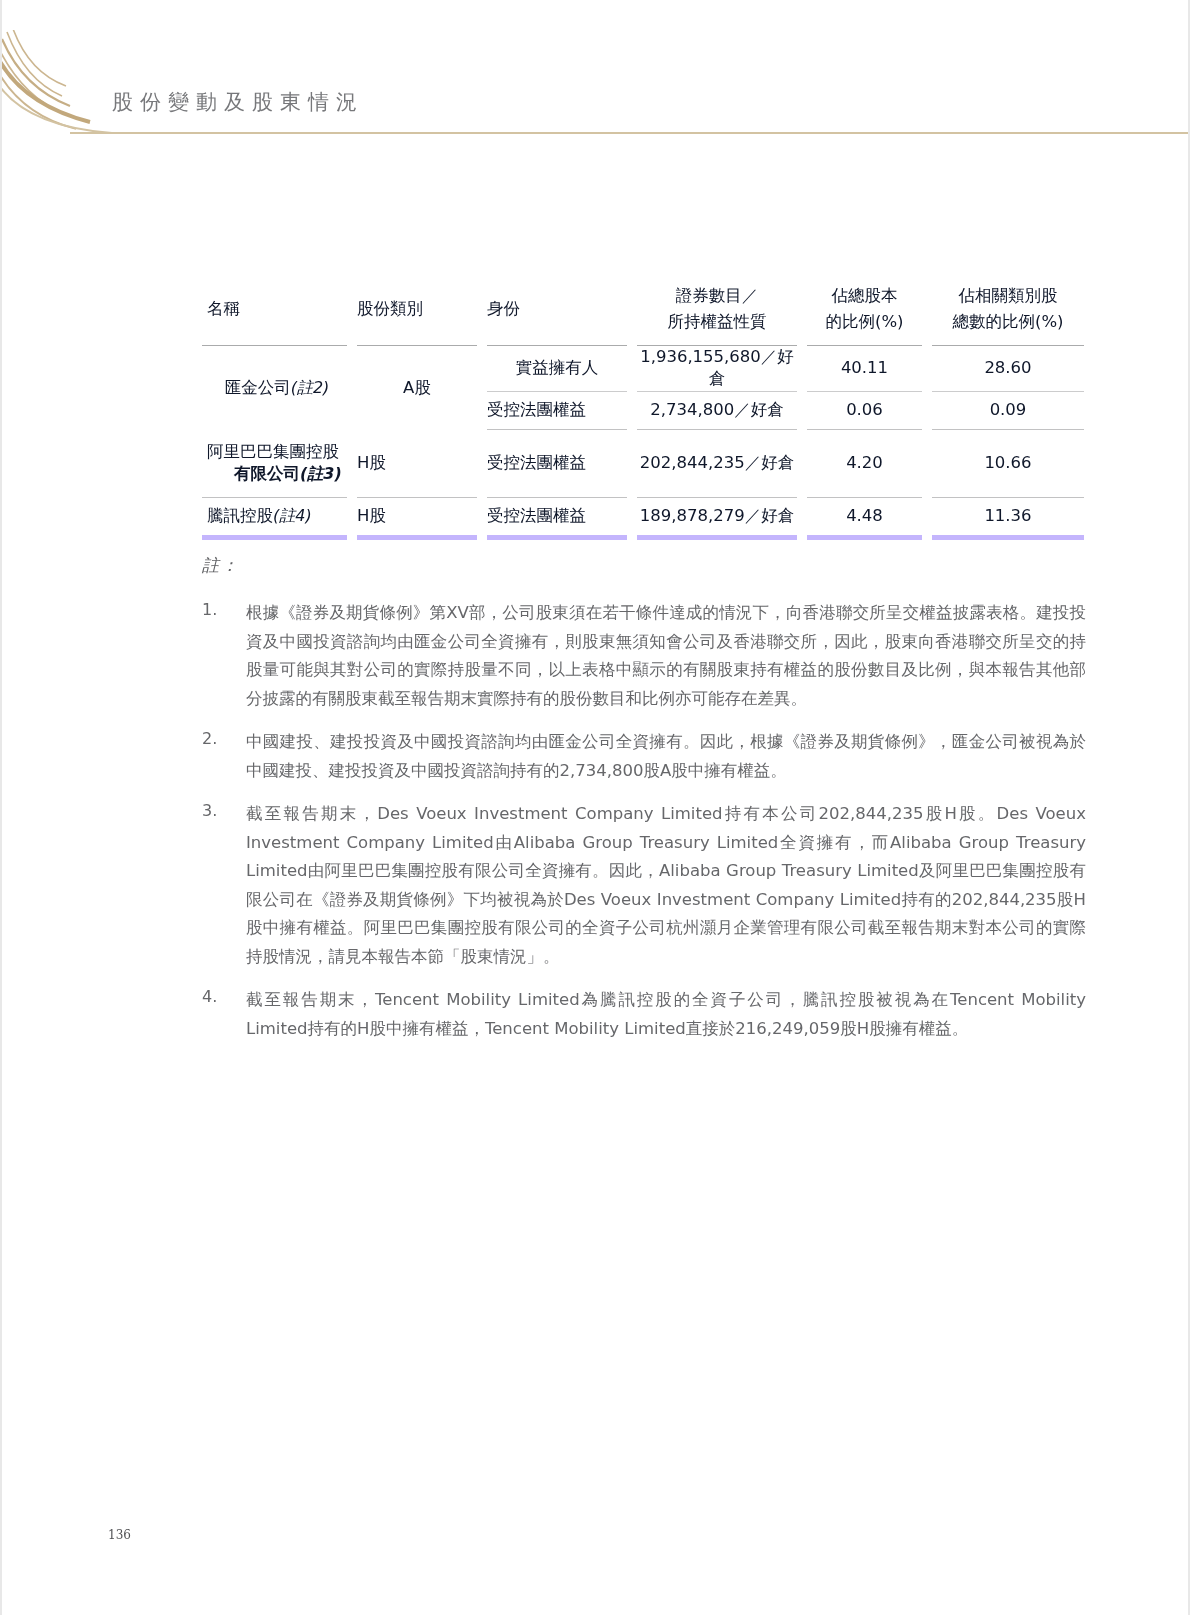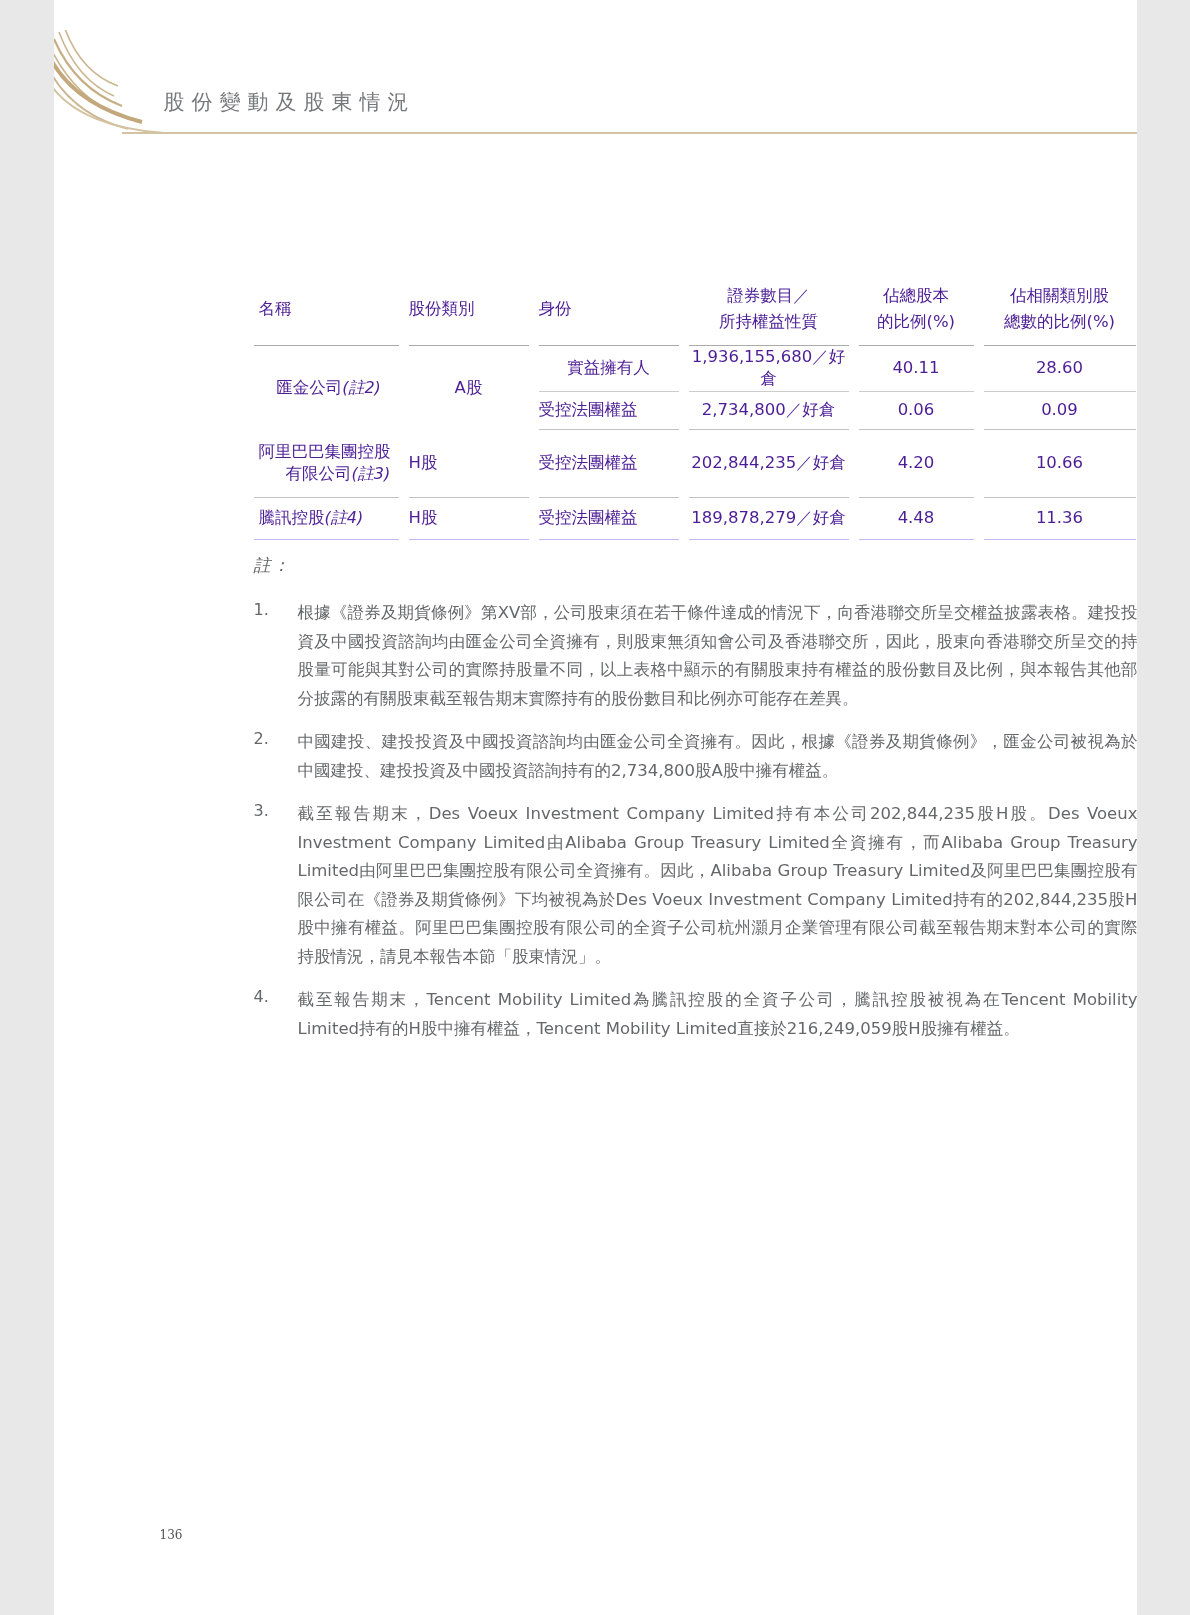--- a/index.html
+++ b/index.html
@@ -1,19 +1,19 @@
 <!DOCTYPE html>
 <html><head>
 <meta charset="utf-8">
 <style>
   * { margin:0; padding:0; box-sizing:border-box; }
   body { background:#e8e8e8; }
   .page {
     position:relative;
-    width:1083px; height:1615px;
+    width:1186px; height:1615px;
     margin:0 auto;
     background:#ffffff;
     font-family:"DejaVu Sans", sans-serif;
     color:#5b5c5e;
     overflow:hidden;
   }
 
   
   .swoosh { position:absolute; left:0; top:30px; }
   .header-rule {
@@ -29,21 +29,21 @@
   }
 
   
   .table-wrap { position:absolute; left:190px; top:272px; width:902px; }
   table.holders {
     width:100%;
     border-collapse:separate;
     border-spacing:10px 0;
     table-layout:fixed;
     font-size:16.5px;
-    color:#4c1d95;
+    color:#0f172a;
   }
   col.c-name { width:145px; }
   col.c-class { width:120px; }
   col.c-cap { width:140px; }
   col.c-sec { width:160px; }
   col.c-pct1 { width:115px; }
   col.c-pct2 { width:152px; }
 
   table.holders th {
     font-weight:500;
@@ -56,24 +56,24 @@
   table.holders th.num, table.holders td.num { text-align:center; }
 
   table.holders td {
     vertical-align:middle;
     line-height:1.35;
   }
   tr.subrow-1 td { height:42px;text-align:center; }
   tr.subrow-1 td.splitline { border-bottom:1px solid #cccccd; }
   tr.subrow-2 td { height:38px; border-bottom:1px solid #c2c2c3; }
   tr.row-b td { height:68px; border-bottom:1px solid #c2c2c3; }
-  tr.row-c td { height:42px; border-bottom:1px solid #c4b5fd; }
+  tr.row-c td { height:42px; border-bottom:5px solid #c4b5fd; }
   td.name-cell, th.name-col { padding-left:5px; }
   .note-ref { font-style:italic; font-size:16px; }
-  .name-line2 { display:block; margin-left:27px; }
+  .name-line2 { display:block; margin-left:27px;font-weight:bold; }
 
   
   .notes { position:absolute; left:200px; top:554px; width:884px; }
   .notes-label {
     font-style:italic; font-size:17px; color:#626366;
     margin-bottom:22px; letter-spacing:2px;
   }
   .note-item { display:flex; margin-bottom:15px; }
   .note-num {
     width:44px; flex:0 0 44px;

